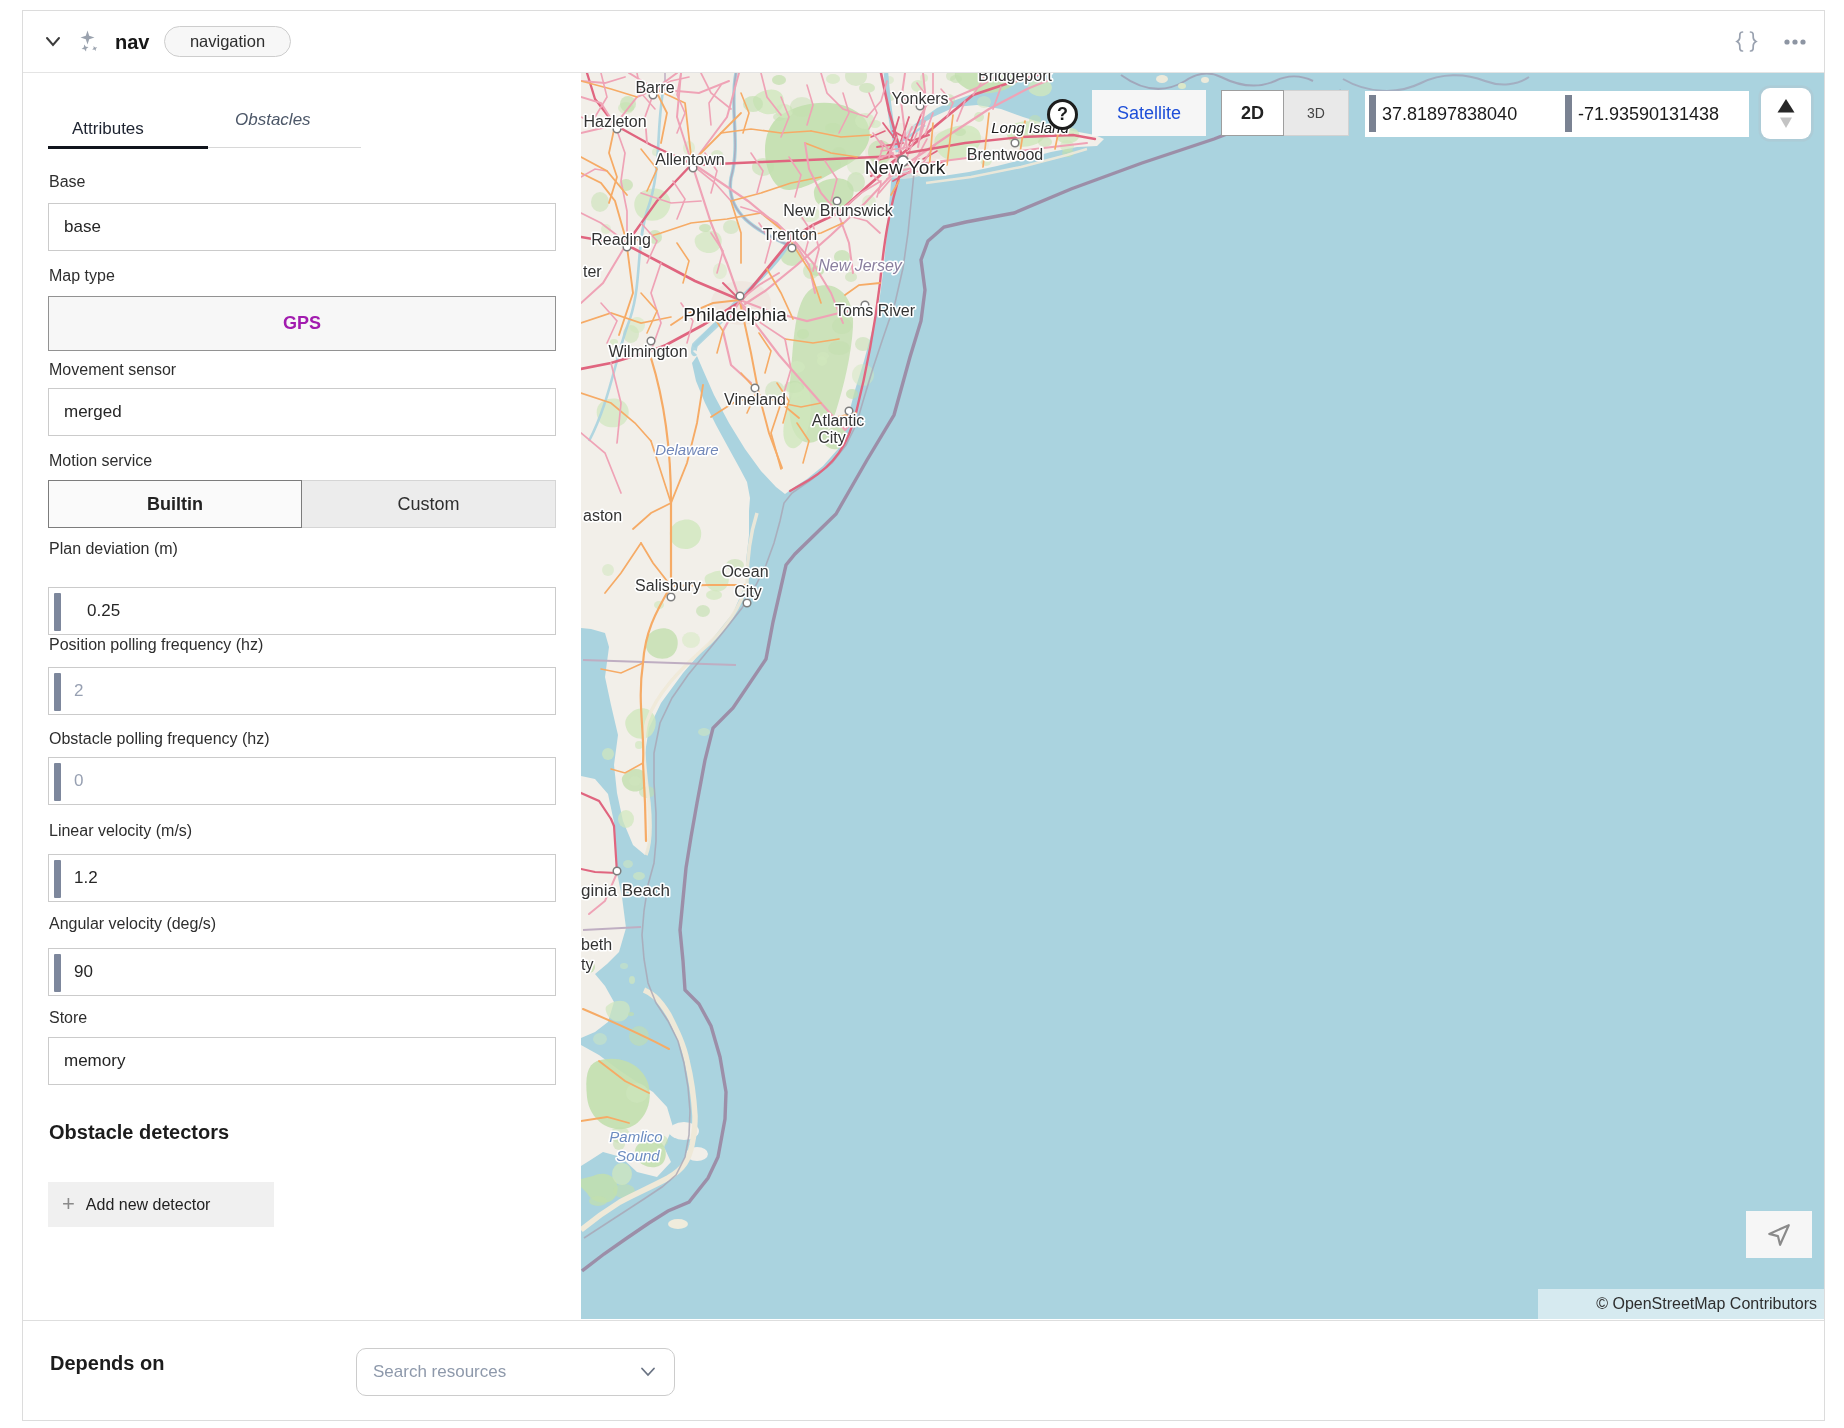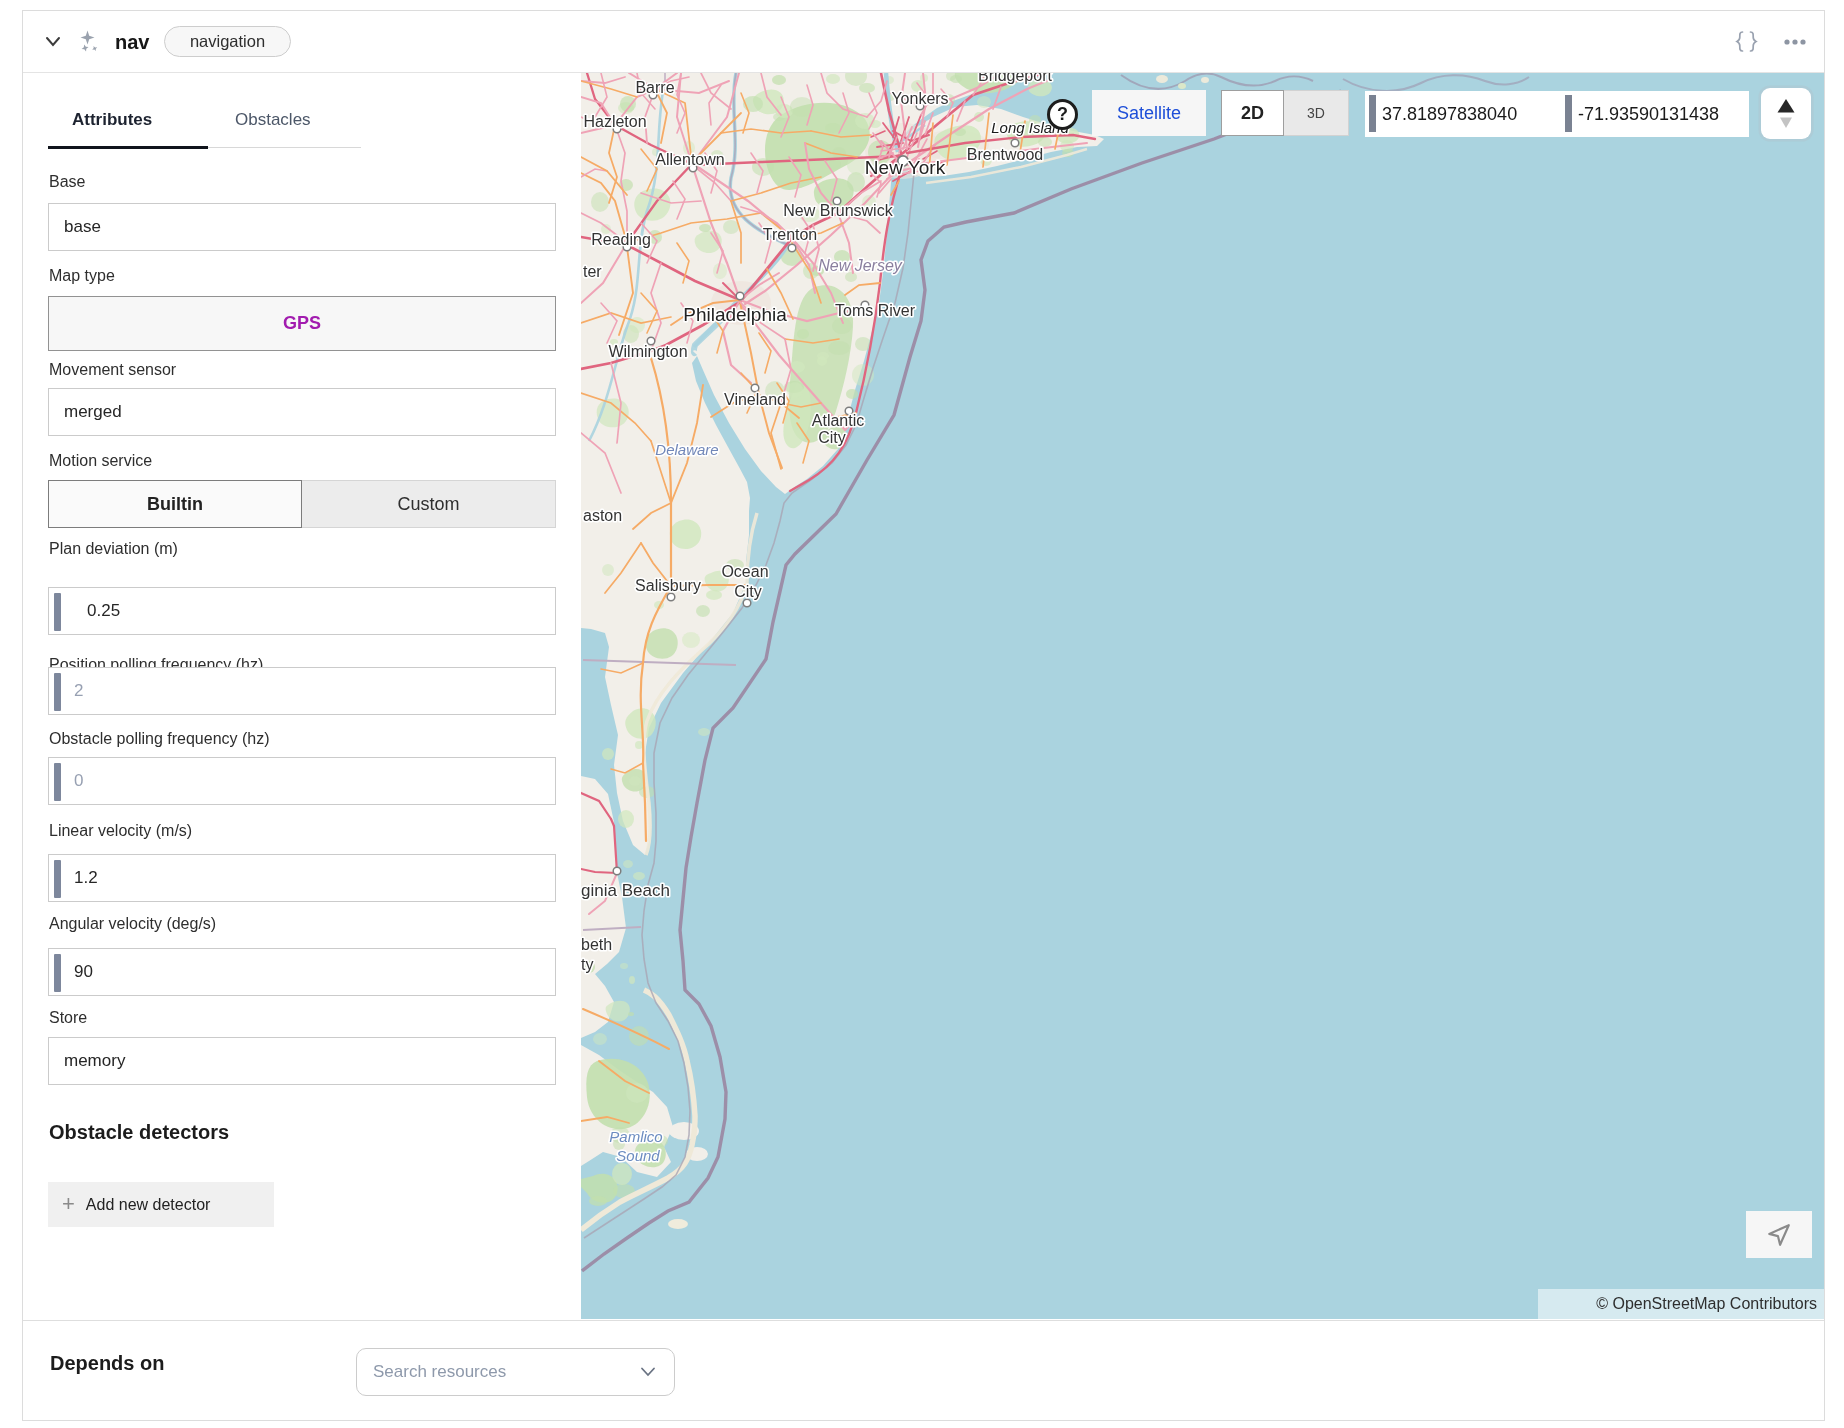--- a/index.html
+++ b/index.html
@@ -31,42 +31,42 @@
 <svg class="abs" style="left:1735px;top:31px;" width="23" height="21" viewBox="0 0 23 21">
 <path d="M7.5 1 C4.5 1 4.8 3.5 4.8 6.2 C4.8 9 2 10.5 2 10.5 C2 10.5 4.8 12 4.8 14.8 C4.8 17.5 4.5 20 7.5 20" fill="none" stroke="#9aa2b0" stroke-width="1.7" stroke-linecap="round"></path>
 <path d="M15.5 1 C18.5 1 18.2 3.5 18.2 6.2 C18.2 9 21 10.5 21 10.5 C21 10.5 18.2 12 18.2 14.8 C18.2 17.5 18.5 20 15.5 20" fill="none" stroke="#9aa2b0" stroke-width="1.7" stroke-linecap="round"></path>
 </svg>
 <svg class="abs" style="left:1784px;top:39px;" width="24" height="6" viewBox="0 0 24 6">
     <circle cx="3" cy="3" r="2.6" fill="#8d95a3"></circle>
     <circle cx="11" cy="3" r="2.6" fill="#8d95a3"></circle>
     <circle cx="19" cy="3" r="2.6" fill="#8d95a3"></circle>
   </svg>
 
-<div class="abs" style="left:72px;top:110px;font-size:17px;font-weight:bold;color:#1d2330;">Attributes</div>
-<div class="abs" style="left:235px;top:110px;font-size:17px;color:#4c5768;">Obstacles</div>
+<div class="abs" style="left:72px;top:119px;font-size:17px;font-weight:normal;color:#1d2330;">Attributes</div>
+<div class="abs" style="left:235px;top:110px;font-size:17px;color:#4c5768;font-style:italic;">Obstacles</div>
 <div class="abs" style="left:48px;top:147px;width:313px;height:1px;background:#d8d8d8;"></div>
 <div class="abs" style="left:48px;top:146px;width:160px;height:3px;background:#10141c;"></div>
 
 <div class="lbl" style="left:49px;top:173px;">Base</div>
 <div class="inp" style="top:203px;">base</div>
 
 <div class="lbl" style="left:49px;top:267px;">Map type</div>
 <div class="abs" style="left:48px;top:296px;width:508px;height:55px;border:1.5px solid #929292;background:#f7f7f7;display:flex;align-items:center;justify-content:center;font-size:18px;font-weight:bold;color:#a21caf;">GPS</div>
 
 <div class="lbl" style="left:49px;top:361px;">Movement sensor</div>
 <div class="inp" style="top:388px;">merged</div>
 
 <div class="lbl" style="left:49px;top:452px;">Motion service</div>
 <div class="abs" style="left:48px;top:480px;width:254px;height:48px;border:1.5px solid #7c7c7c;background:#fafafa;display:flex;align-items:center;justify-content:center;font-size:18px;font-weight:bold;color:#222;">Builtin</div>
 <div class="abs" style="left:302px;top:480px;width:254px;height:48px;border:1px solid #d5d5d5;border-left:none;background:#ececec;display:flex;align-items:center;justify-content:center;font-size:18px;color:#2e2e2e;">Custom</div>
 
 <div class="lbl" style="left:49px;top:540px;">Plan deviation (m)</div>
 <div class="inp num" style="top:587px;padding-left:38px;"><i class="bar"></i>0.25</div>
 
-<div class="lbl" style="left:49px;top:636px;margin-top:20px;">Position polling frequency (hz)</div>
+<div class="lbl" style="left:49px;top:636px;">Position polling frequency (hz)</div>
 <div class="inp num" style="top:667px;">
     <i class="bar"></i>
     <span class="ph">2</span>
   </div>
 
 <div class="lbl" style="left:49px;top:730px;">Obstacle polling frequency (hz)</div>
 <div class="inp num" style="top:757px;">
     <i class="bar"></i>
     <span class="ph">0</span>
   </div>

